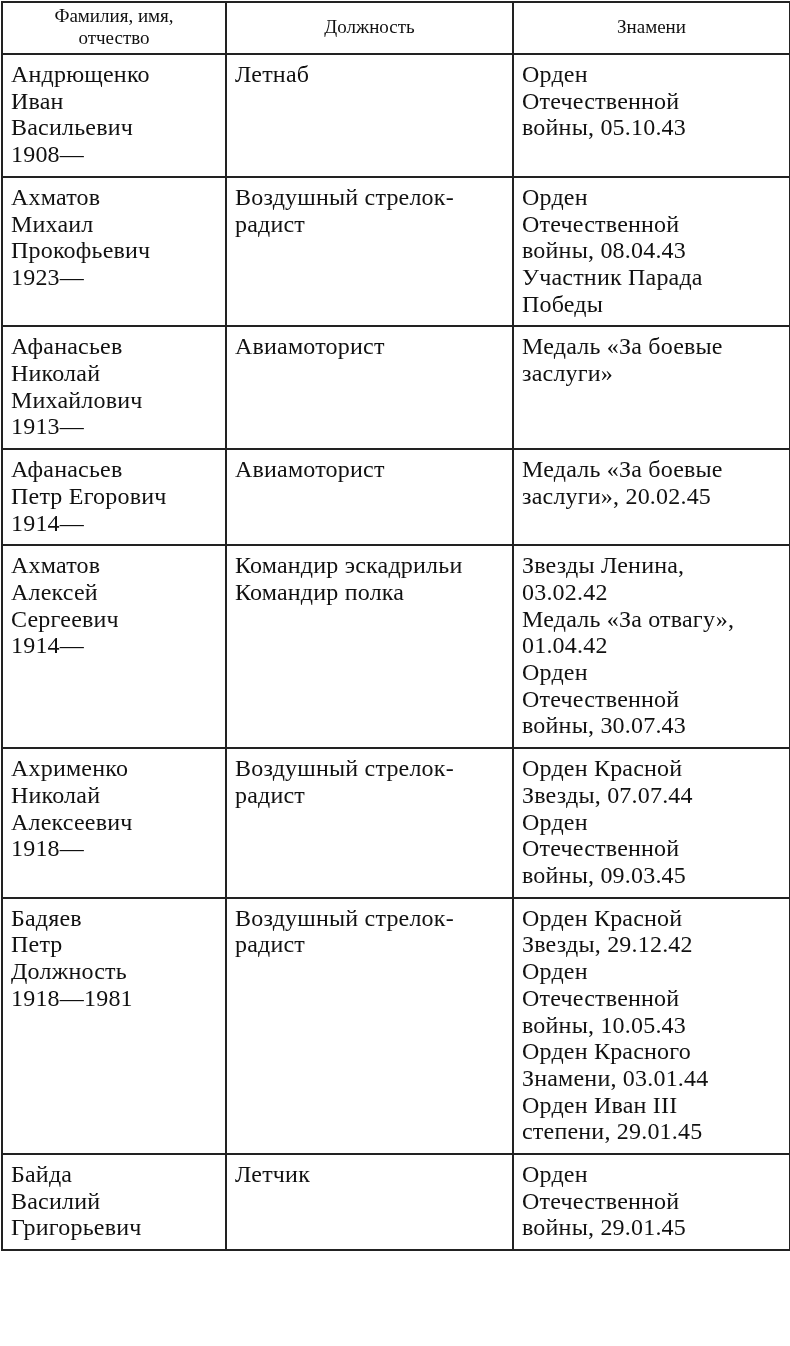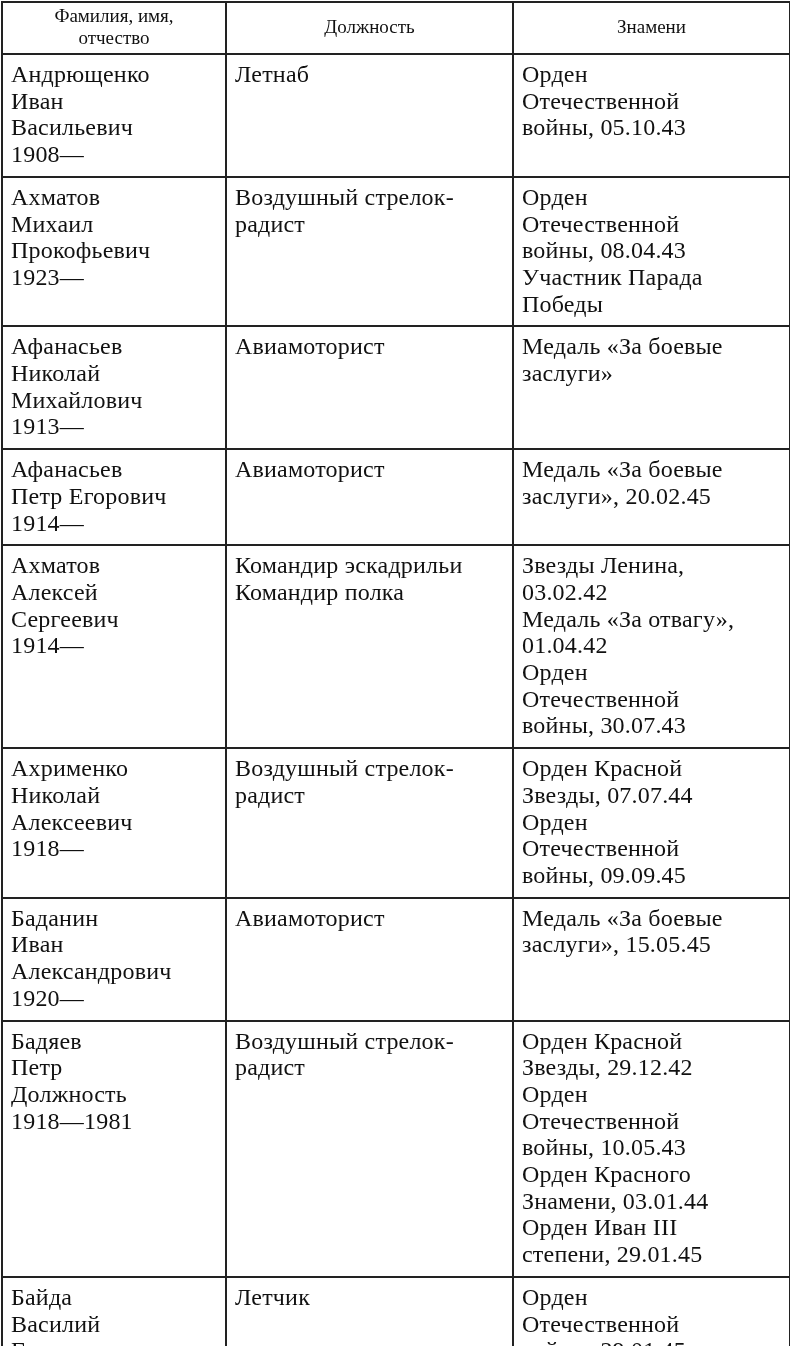--- a/index.html
+++ b/index.html
@@ -164,36 +164,21 @@
         </td>
         <td>
           <span class="line">Воздушный стрелок-</span>
           <span class="line">радист</span>
         </td>
         <td>
           <span class="line">Орден Красной</span>
           <span class="line">Звезды, 07.07.44</span>
           <span class="line">Орден</span>
           <span class="line">Отечественной</span>
-          <span class="line">войны, 09.09.45</span>
-        </td>
-      </tr>
-      <tr>
-        <td>
-          <span class="line">Баданин</span>
-          <span class="line">Иван</span>
-          <span class="line">Александрович</span>
-          <span class="line">1920—</span>
-        </td>
-        <td>
-          <span class="line">Авиамоторист</span>
-        </td>
-        <td>
-          <span class="line">Медаль «За боевые</span>
-          <span class="line">заслуги», 15.05.45</span>
+          <span class="line">войны, 09.03.45</span>
         </td>
       </tr>
       <tr>
         <td>
           <span class="line">Бадяев</span>
           <span class="line">Петр</span>
           <span class="line">Должность</span>
           <span class="line">1918—1981</span>
         </td>
         <td>

